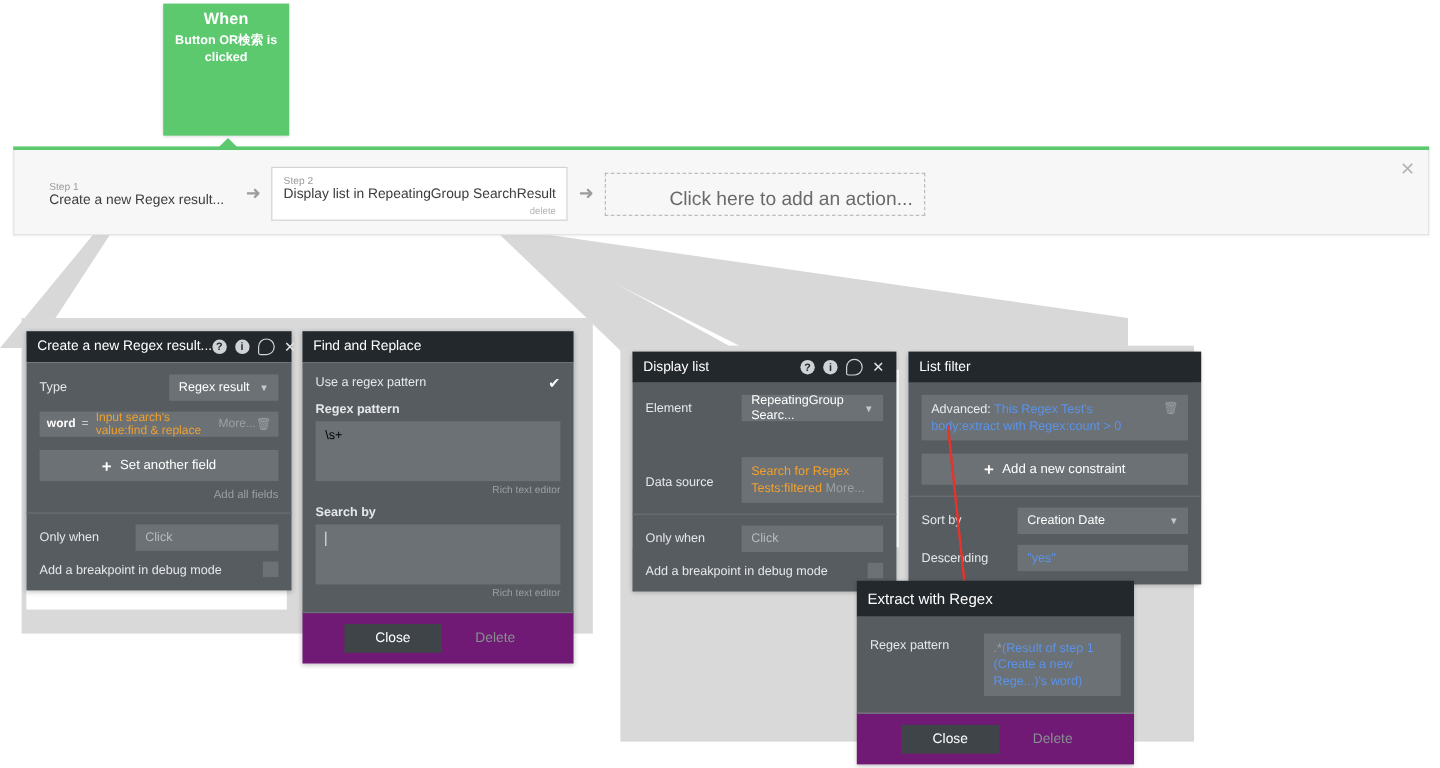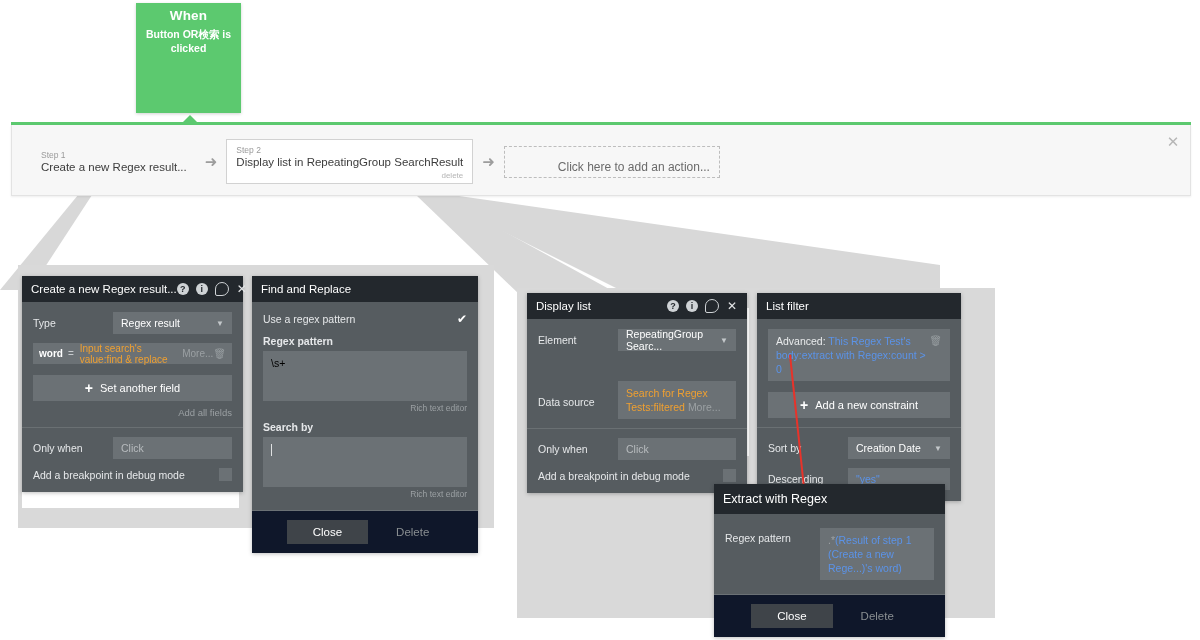--- a/index.html
+++ b/index.html
@@ -40,21 +40,21 @@
     padding:5px 9px 3px 9px;min-height:32px;box-sizing:border-box;position:relative;
   }
   .step-card.boxed{border:1px solid #d2d2d2;background:#fff;min-width:190px;}
   .step-card.dashed{border:1px dashed #bdbdbd;background:transparent;min-width:118px;padding-top:13px;}
   .step-label{font-size:8.5px;color:#9a9a9a;line-height:10px;}
   .step-title{font-size:11.5px;color:#3c3c3c;line-height:15px;white-space:nowrap;}
   .step-delete{font-size:8px;color:#b4b4b4;text-align:right;line-height:9px;margin-top:1px;}
   .step-arrow{
     color:#9d9d9d;font-size:15px;margin:0 9px;line-height:1;
   }
-  .placeholder-text{font-size:12px;color:#6a6a6a;white-space:nowrap;padding-left:44px;}
+  .placeholder-text{font-size:16px;color:#6a6a6a;white-space:nowrap;padding-left:44px;}
 
   
   .wedge{position:absolute;background:#d8d8d8;}
 
   
   .backdrop{position:absolute;background:#d9d9d9;}
   .white-strip{position:absolute;background:#ffffff;}
 
   
   .panel{position:absolute;box-shadow:0 1px 4px rgba(0,0,0,.25);}
@@ -63,21 +63,21 @@
     padding:0 9px;font-size:11.5px;
   }
   .panel-head .ttl{flex:1;white-space:nowrap;}
   .head-icons{display:flex;align-items:center;gap:7px;}
   .hicon{width:12px;height:12px;display:inline-block;line-height:12px;text-align:center;
          font-size:10px;color:#cfd3d6;cursor:pointer;}
   .circ{border-radius:50%;background:#cfd3d6;color:#23282d;font-weight:bold;font-size:9px;}
   .bubble{border:1.4px solid #cfd3d6;border-radius:7px 7px 7px 2px;background:transparent;}
   .xmark{font-weight:bold;font-size:12px;color:#e4e6e8;}
   .panel-body{background:#565c60;padding:10px 11px 11px 11px;}
-  .panel-foot{background:#0f172a;border-top:1px solid #6b7175;padding:9px 11px;display:flex;
+  .panel-foot{background:#701a75;border-top:1px solid #6b7175;padding:9px 11px;display:flex;
               justify-content:center;align-items:center;gap:14px;}
 
   .row{display:flex;align-items:center;margin-bottom:9px;}
   .lbl{color:#e6e8ea;font-size:10.5px;}
   .lbl.w95{width:95px;flex:none;}
   .lbl.w80{width:80px;flex:none;}
 
   .select{
     background:#6b7175;color:#ffffff;font-size:10.5px;height:22px;display:flex;align-items:center;
     padding:0 8px;justify-content:space-between;cursor:pointer;
@@ -165,21 +165,21 @@
       <span class="hicon circ">?</span>
       <span class="hicon circ">i</span>
       <span class="hicon bubble"></span>
       <span class="hicon xmark">✕</span>
     </span>
   </div>
   <div class="panel-body">
 
     <div class="row">
       <div class="lbl w80">Type</div>
-      <div class="select" style="flex:1;">
+      <div class="select" style="flex:1;margin-left:28px;">
         <span>Regex result</span>
         <span class="caret">▼</span>
       </div>
     </div>
 
     <div class="kvrow">
       <span class="k">word</span>
       <span class="eq">=</span>
       <span class="orange">Input search's value:find &amp; replace</span>
       <span class="muted">More...</span>
@@ -273,21 +273,21 @@
     </div>
 
     <div class="row" style="margin-bottom:0;">
       <div class="lbl">Add a breakpoint in debug mode</div>
       <div class="chk"></div>
     </div>
 
   </div>
 </div>
 
-<div class="panel" style="left:757px;top:293px;width:204px;">
+<div class="panel" style="left:757px;top:293px;width:244px;">
   <div class="panel-head">
     <span class="ttl">List filter</span>
   </div>
   <div class="panel-body">
 
     <div class="field-multi" style="display:flex;">
       <div style="flex:1;">
         <span class="whitetx" style="font-weight:normal;">Advanced:</span>
         <span class="blue">This Regex Test's body:extract with Regex:count &gt; 0</span>
       </div>

